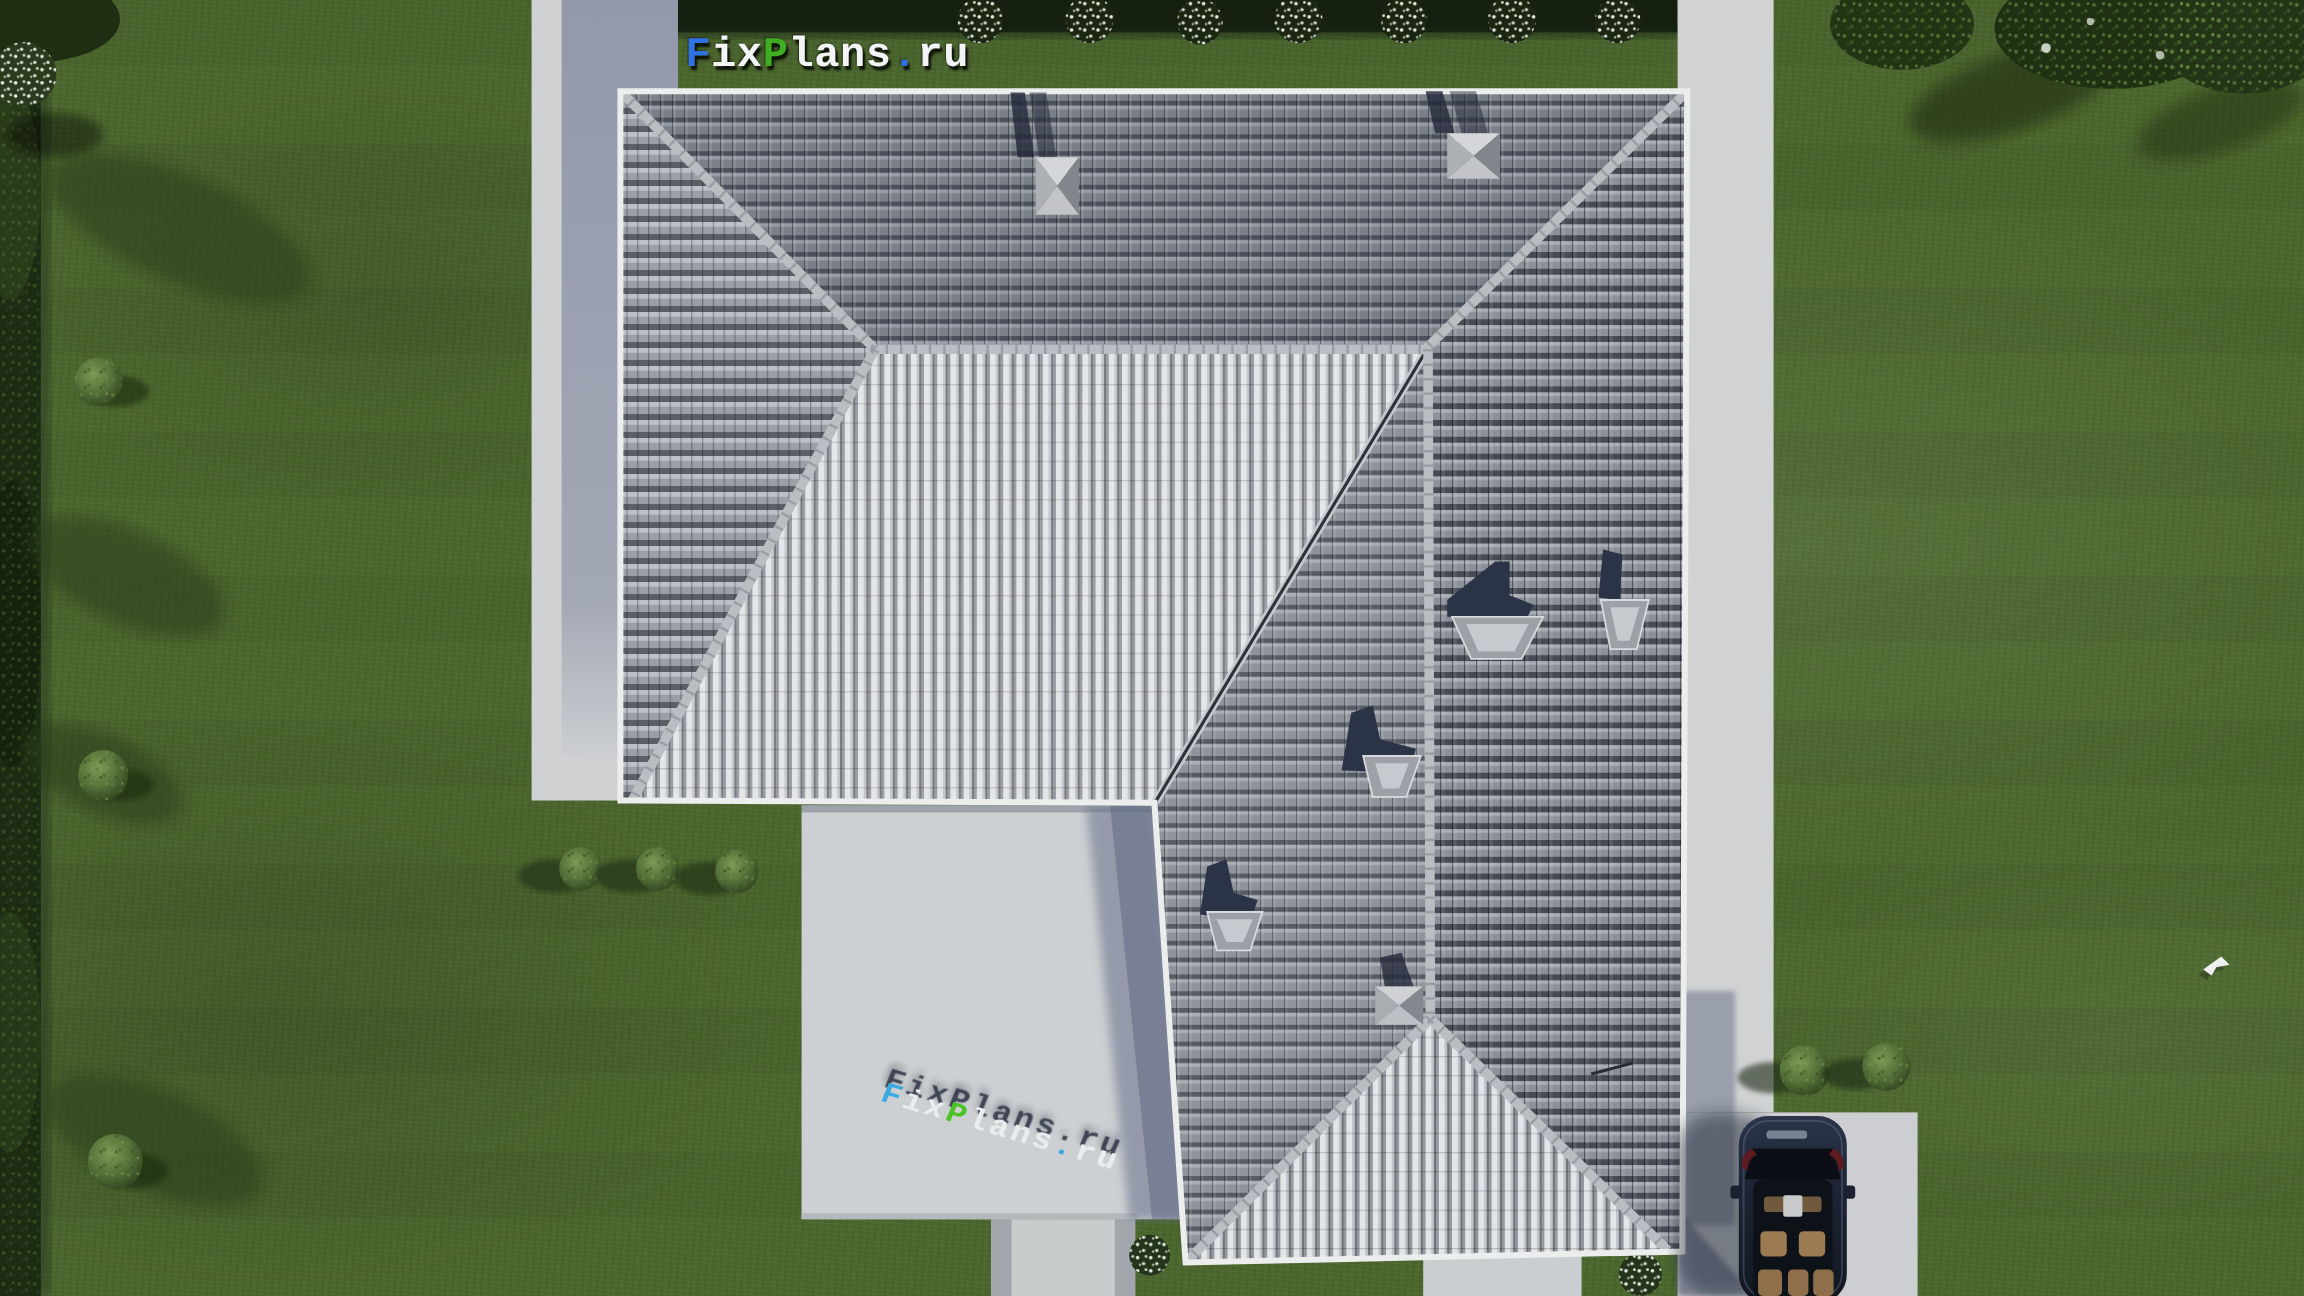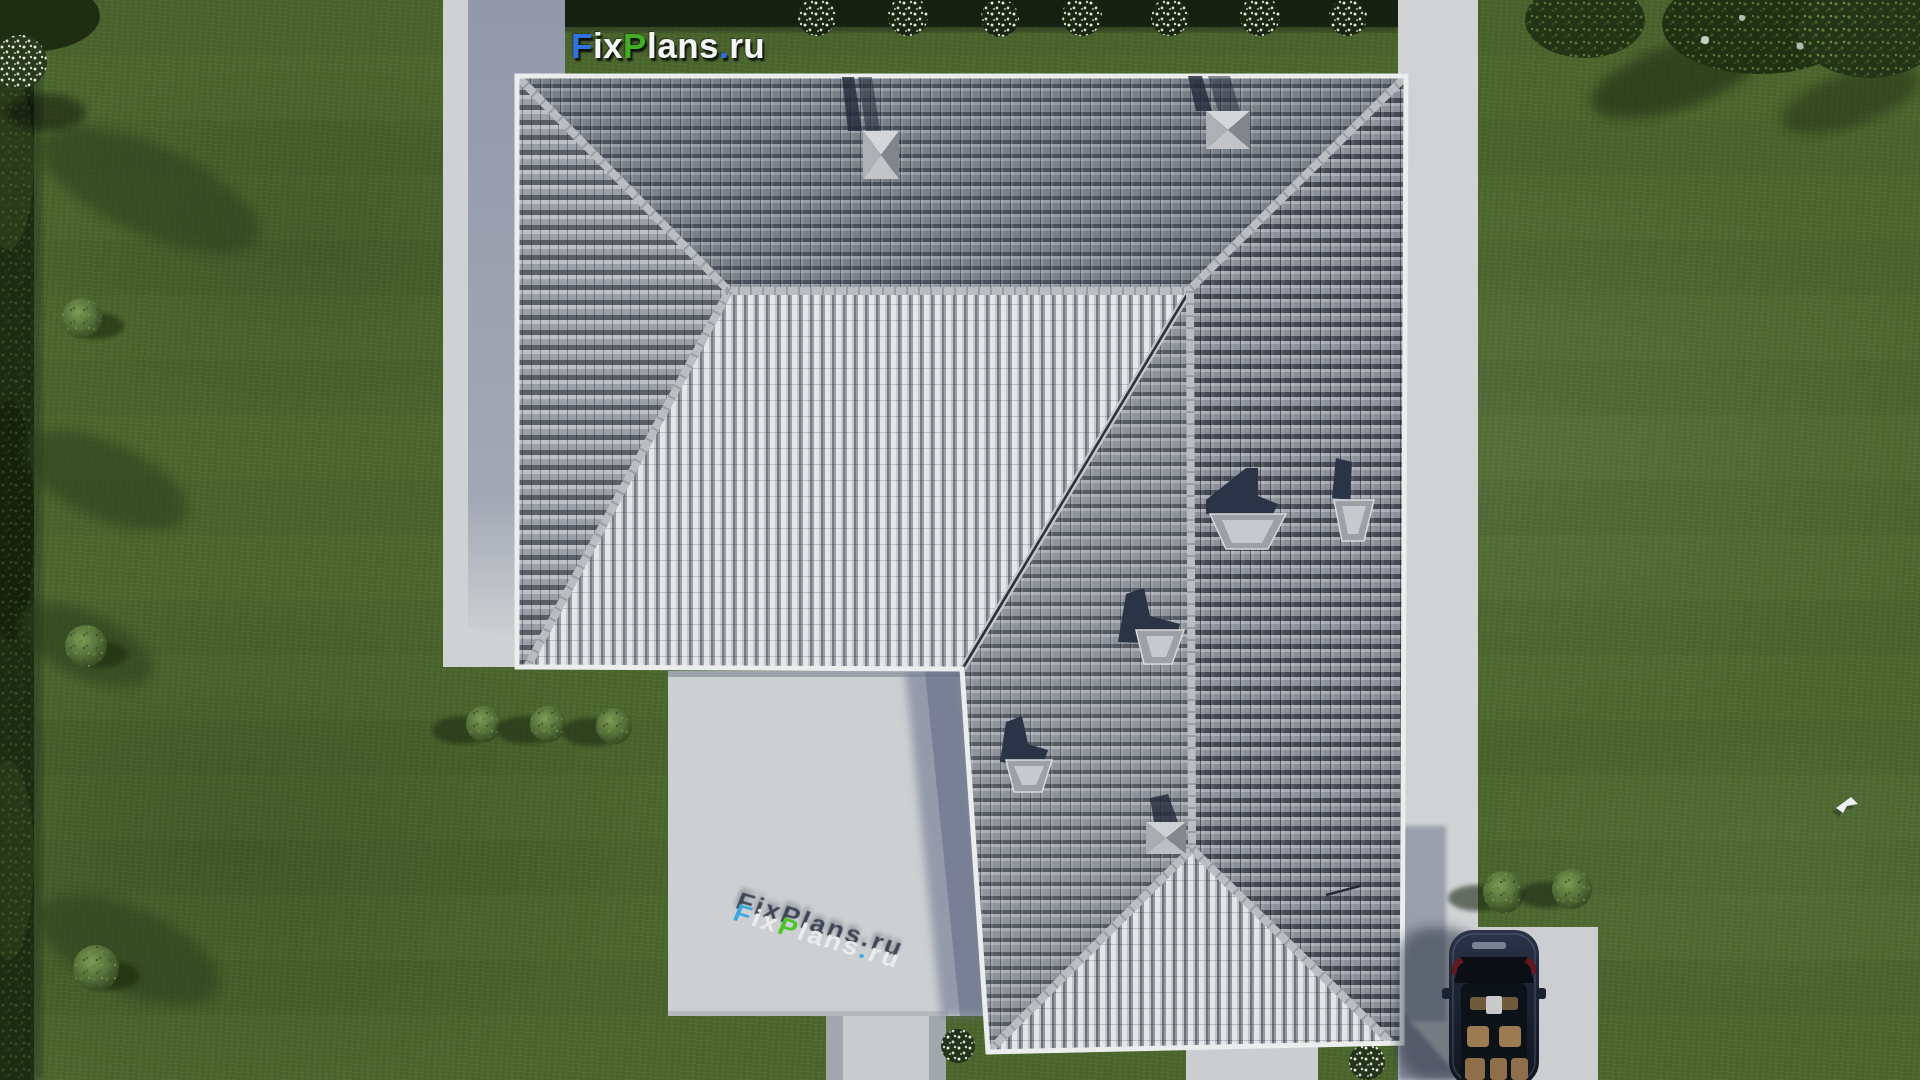--- a/index.html
+++ b/index.html
@@ -1,17 +1,17 @@
 <!DOCTYPE html>
 <html><head>
 <meta charset="utf-8">
 <style>
   html,body{margin:0;padding:0;background:#222;}
   #stage{position:relative;width:1920px;height:1080px;overflow:hidden;
-         font-family:Liberation Sans, sans-serif;}
+         font-family:Liberation Mono, monospace;}
   
   #lawn{position:absolute;inset:0;background-color:#4c672e;
     background-image:
       radial-gradient(ellipse 900px 500px at 78% 42%, rgba(255,255,255,.06), transparent 60%),
       radial-gradient(ellipse 700px 420px at 12% 78%, rgba(0,0,0,.12), transparent 62%),
       radial-gradient(ellipse 520px 320px at 16% 22%, rgba(0,0,0,.10), transparent 60%),
       radial-gradient(ellipse 600px 300px at 92% 80%, rgba(255,255,255,.04), transparent 60%),
       repeating-linear-gradient(94deg, rgba(0,0,0,.05) 0 2px, transparent 2px 6px),
       repeating-linear-gradient(4deg, rgba(255,255,255,.035) 0 1px, transparent 1px 4px),
       repeating-linear-gradient(180deg, rgba(0,0,0,.035) 0 55px, transparent 55px 120px);}

